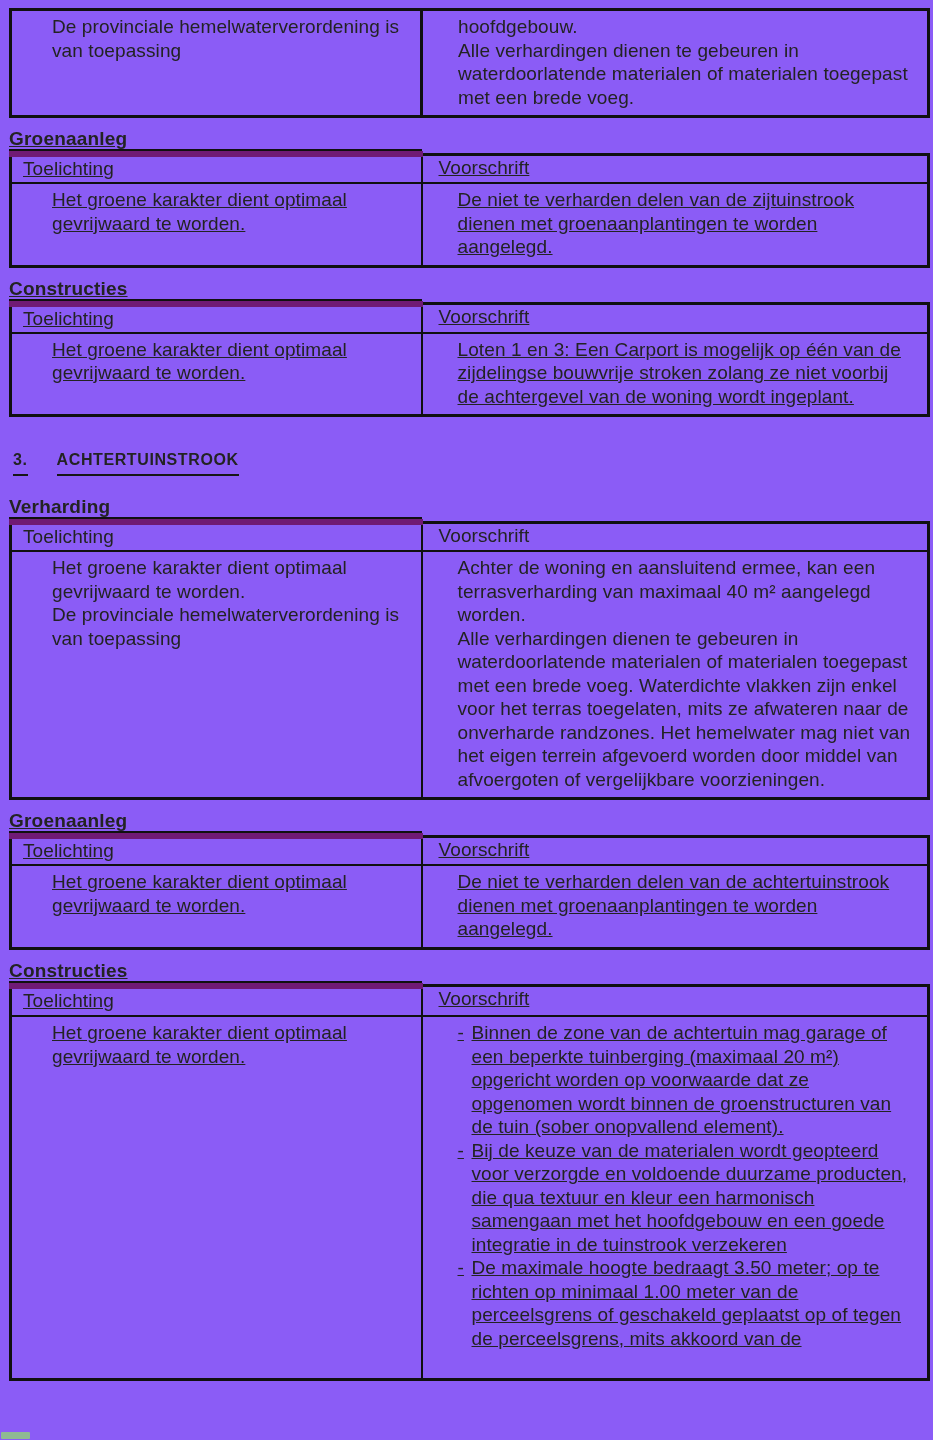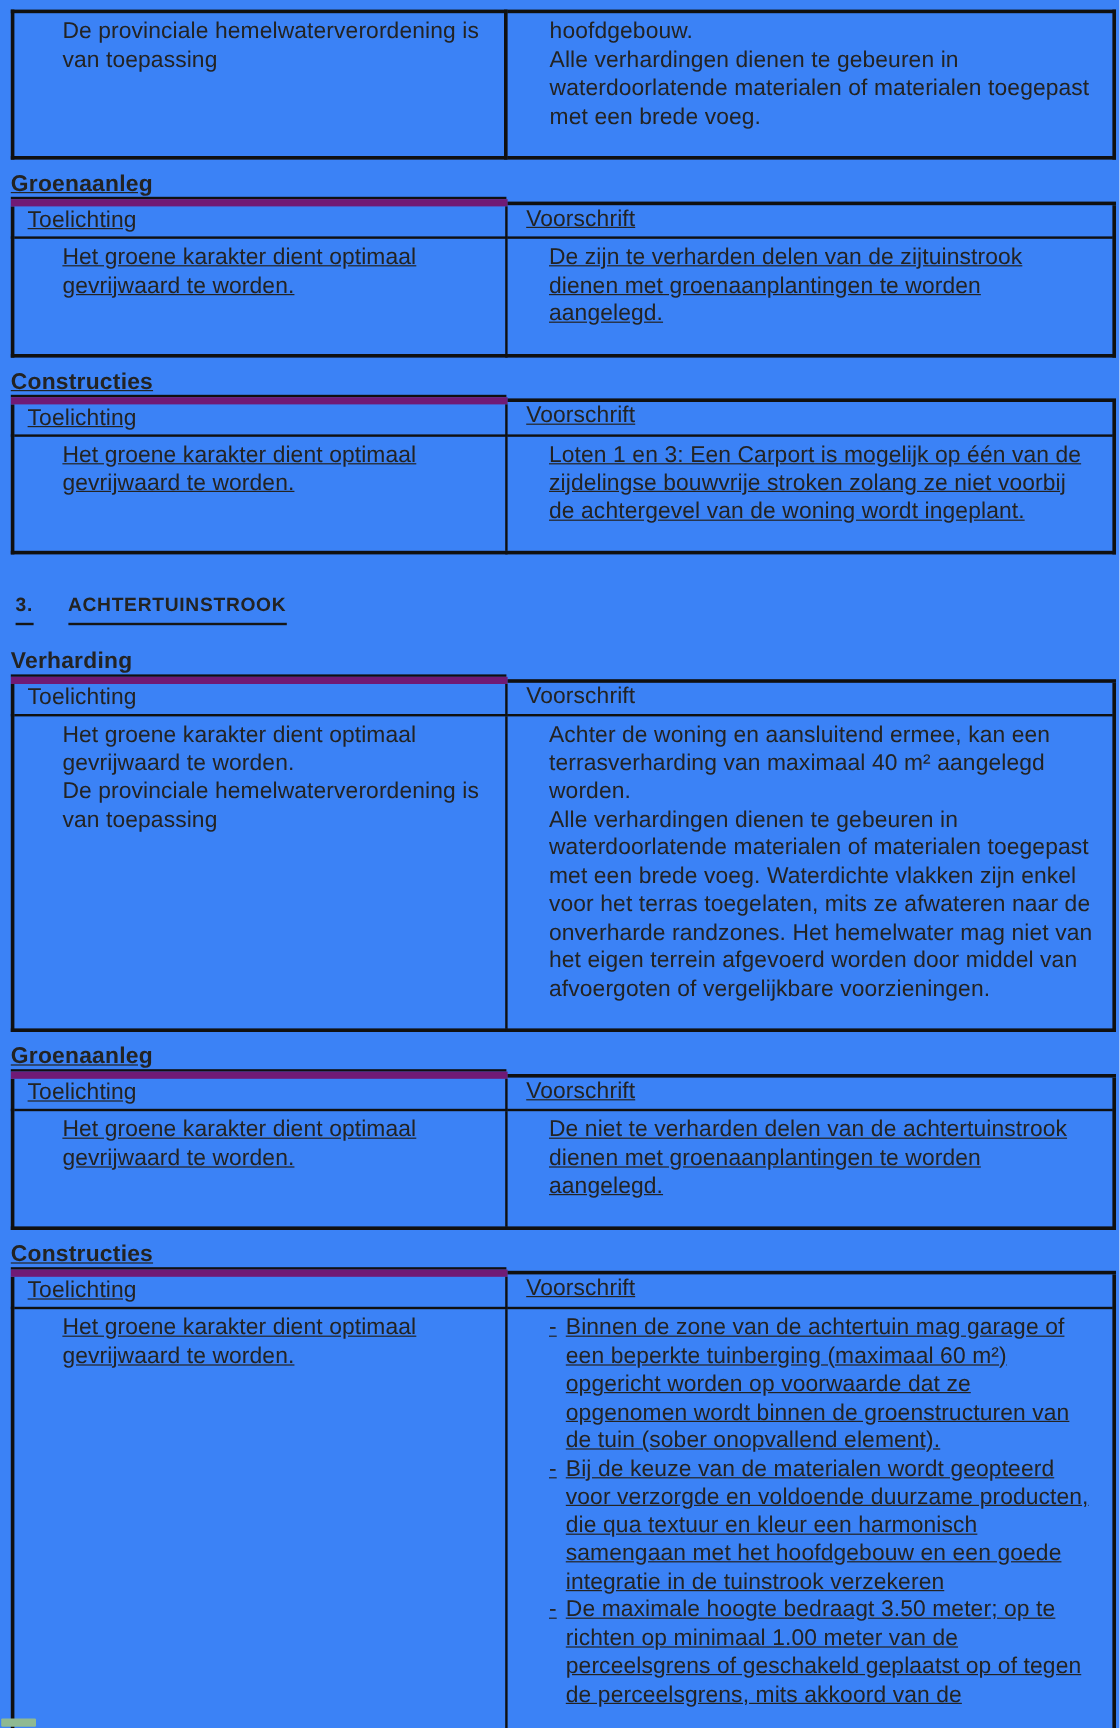--- a/index.html
+++ b/index.html
@@ -2,21 +2,21 @@
 <html><head>
 <meta charset="utf-8">
 <style>
   html, body { margin: 0; padding: 0; background: #ffffff; }
   .page {
     position: relative;
     width: 933px;
     height: 1440px;
     box-sizing: border-box;
     overflow: hidden;
-    background: #3b82f6;
+    background: #8b5cf6;
     padding: 8px 4px 0 9px;
     font-family: "Liberation Sans", "DejaVu Sans", sans-serif;
     color: #232323;
     font-size: 19px;
     line-height: 23.5px;
     letter-spacing: 0.1px;
   }
   table.doc-table {
     border-collapse: collapse;
     width: 918px;
@@ -33,21 +33,21 @@
   
   table.cont { border: 3px solid #101010; }
   table.cont td { border: 3px solid #101010; }
   
   table.headed { border: 3px solid #101010; }
   table.headed th { border-bottom: 2px solid #101010; padding: 1px 10px 2px 11px; line-height: 22px; }
   table.headed th.h-voorschrift { padding-left: 16px; }
   table.headed th.h-toelichting { border-top: 6px solid #701a75; }
   table.headed th.h-voorschrift { border-top: 3px solid #101010; }
   td.cell-toelichting { padding: 4px 18px 5px 40px; }
-  td.cell-voorschrift { padding: 4px 14px 21px 35px; }
+  td.cell-voorschrift { padding: 4px 14px 6px 35px; }
   td p { margin: 0; }
   .table-heading {
     margin: 0;
     width: 413px;
     font-size: 19px;
     font-weight: bold;
     line-height: 21px;
     letter-spacing: 0.2px;
     border-bottom: 2px solid #101010;
     box-sizing: border-box;
@@ -121,21 +121,21 @@
       <tbody>
           <tr>
         <th class="h-toelichting">Toelichting</th>
         <th class="h-voorschrift">Voorschrift</th>
       </tr>
       <tr>
         <td class="cell-toelichting">
           <p>Het groene karakter dient optimaal gevrijwaard te worden.</p>
         </td>
         <td class="cell-voorschrift">
-          <p>De zijn te verharden delen van de zijtuinstrook dienen met groenaanplantingen te worden aangelegd.</p>
+          <p>De niet te verharden delen van de zijtuinstrook dienen met groenaanplantingen te worden aangelegd.</p>
         </td>
       </tr>
     </tbody>
       </table>
   </div>
 
   <div class="section">
     <h2 class="table-heading">Constructies</h2>
     <table class="doc-table headed">
       <colgroup>
@@ -227,21 +227,21 @@
         <th class="h-voorschrift">Voorschrift</th>
       </tr>
       <tr>
         <td class="cell-toelichting">
           <p>Het groene karakter dient optimaal gevrijwaard te worden.</p>
         </td>
         <td class="cell-voorschrift">
           <div class="bullets">
             <div class="bullet">
               <span class="dash">-</span>
-              <span class="btxt">Binnen de zone van de achtertuin mag garage of een beperkte tuinberging (maximaal 60 m²) opgericht worden op voorwaarde dat ze opgenomen wordt binnen de groenstructuren van de tuin (sober onopvallend element).</span>
+              <span class="btxt">Binnen de zone van de achtertuin mag garage of een beperkte tuinberging (maximaal 20 m²) opgericht worden op voorwaarde dat ze opgenomen wordt binnen de groenstructuren van de tuin (sober onopvallend element).</span>
             </div>
             <div class="bullet">
               <span class="dash">-</span>
               <span class="btxt">Bij de keuze van de materialen wordt geopteerd voor verzorgde en voldoende duurzame producten, die qua textuur en kleur een harmonisch samengaan met het hoofdgebouw en een goede integratie in de tuinstrook verzekeren</span>
             </div>
             <div class="bullet">
               <span class="dash">-</span>
               <span class="btxt">De maximale hoogte bedraagt 3.50 meter; op te richten op minimaal 1.00 meter van de perceelsgrens of geschakeld geplaatst op of tegen de perceelsgrens, mits akkoord van de</span>
             </div>
           </div>

